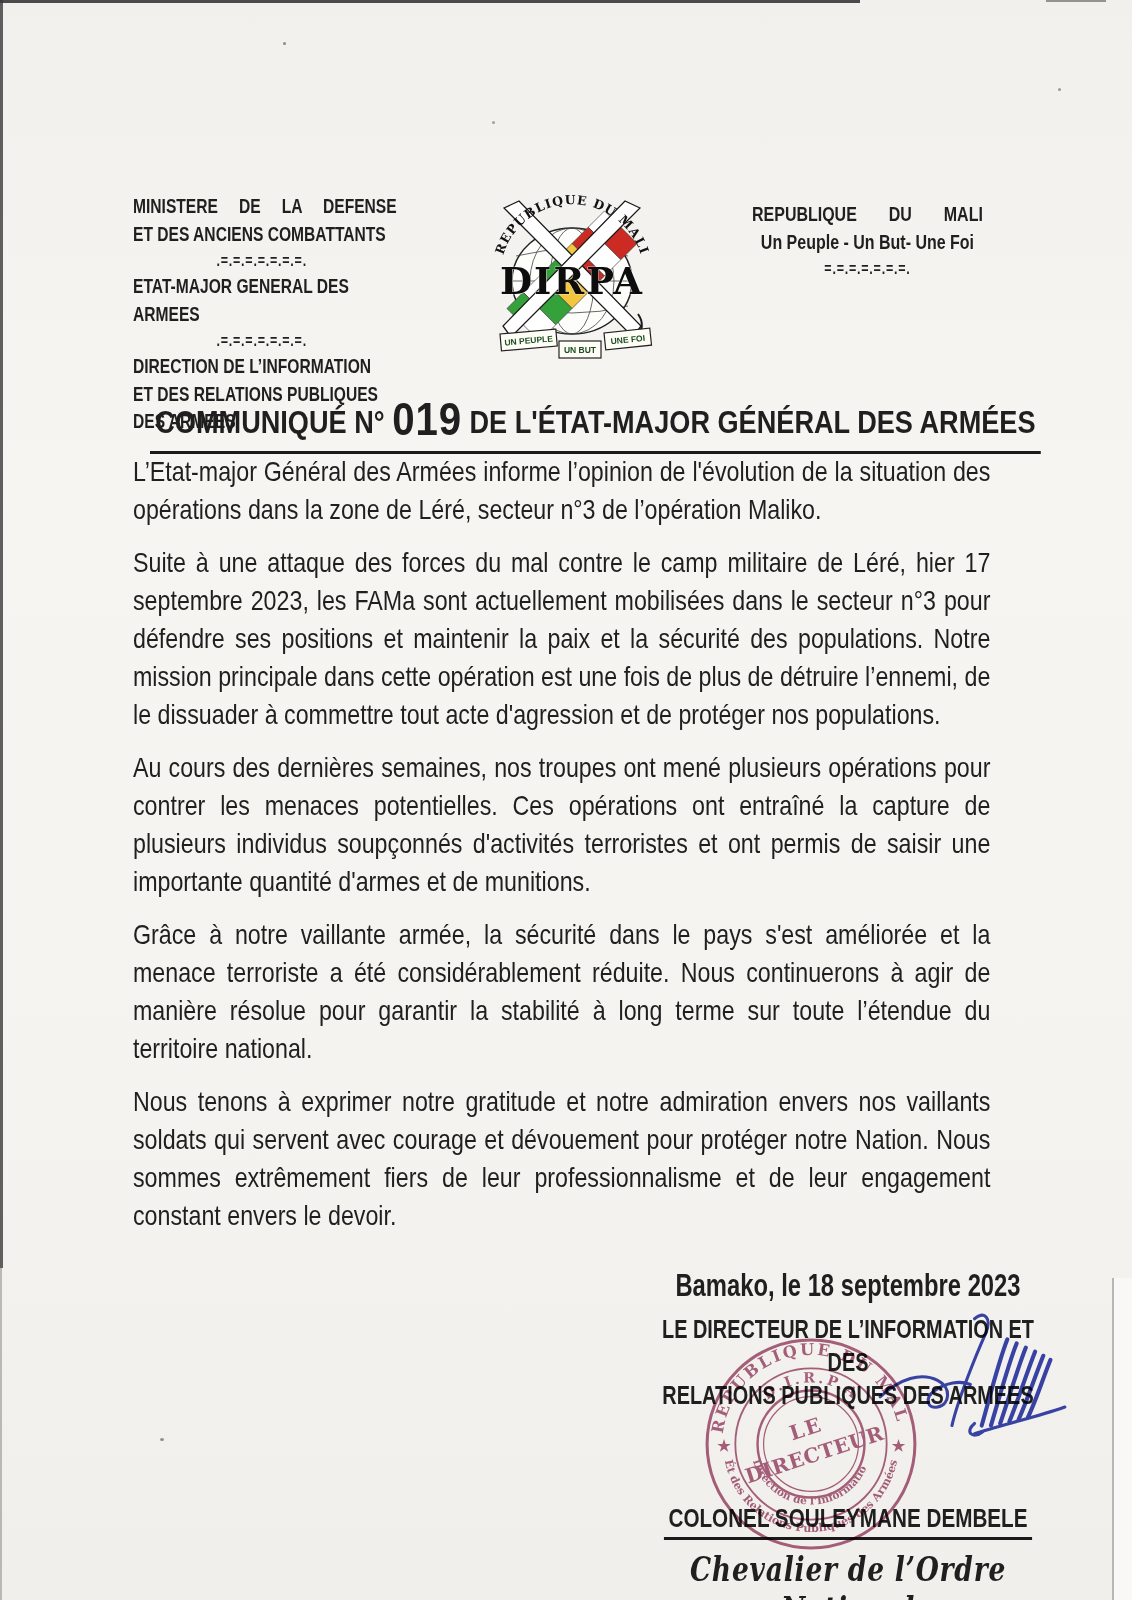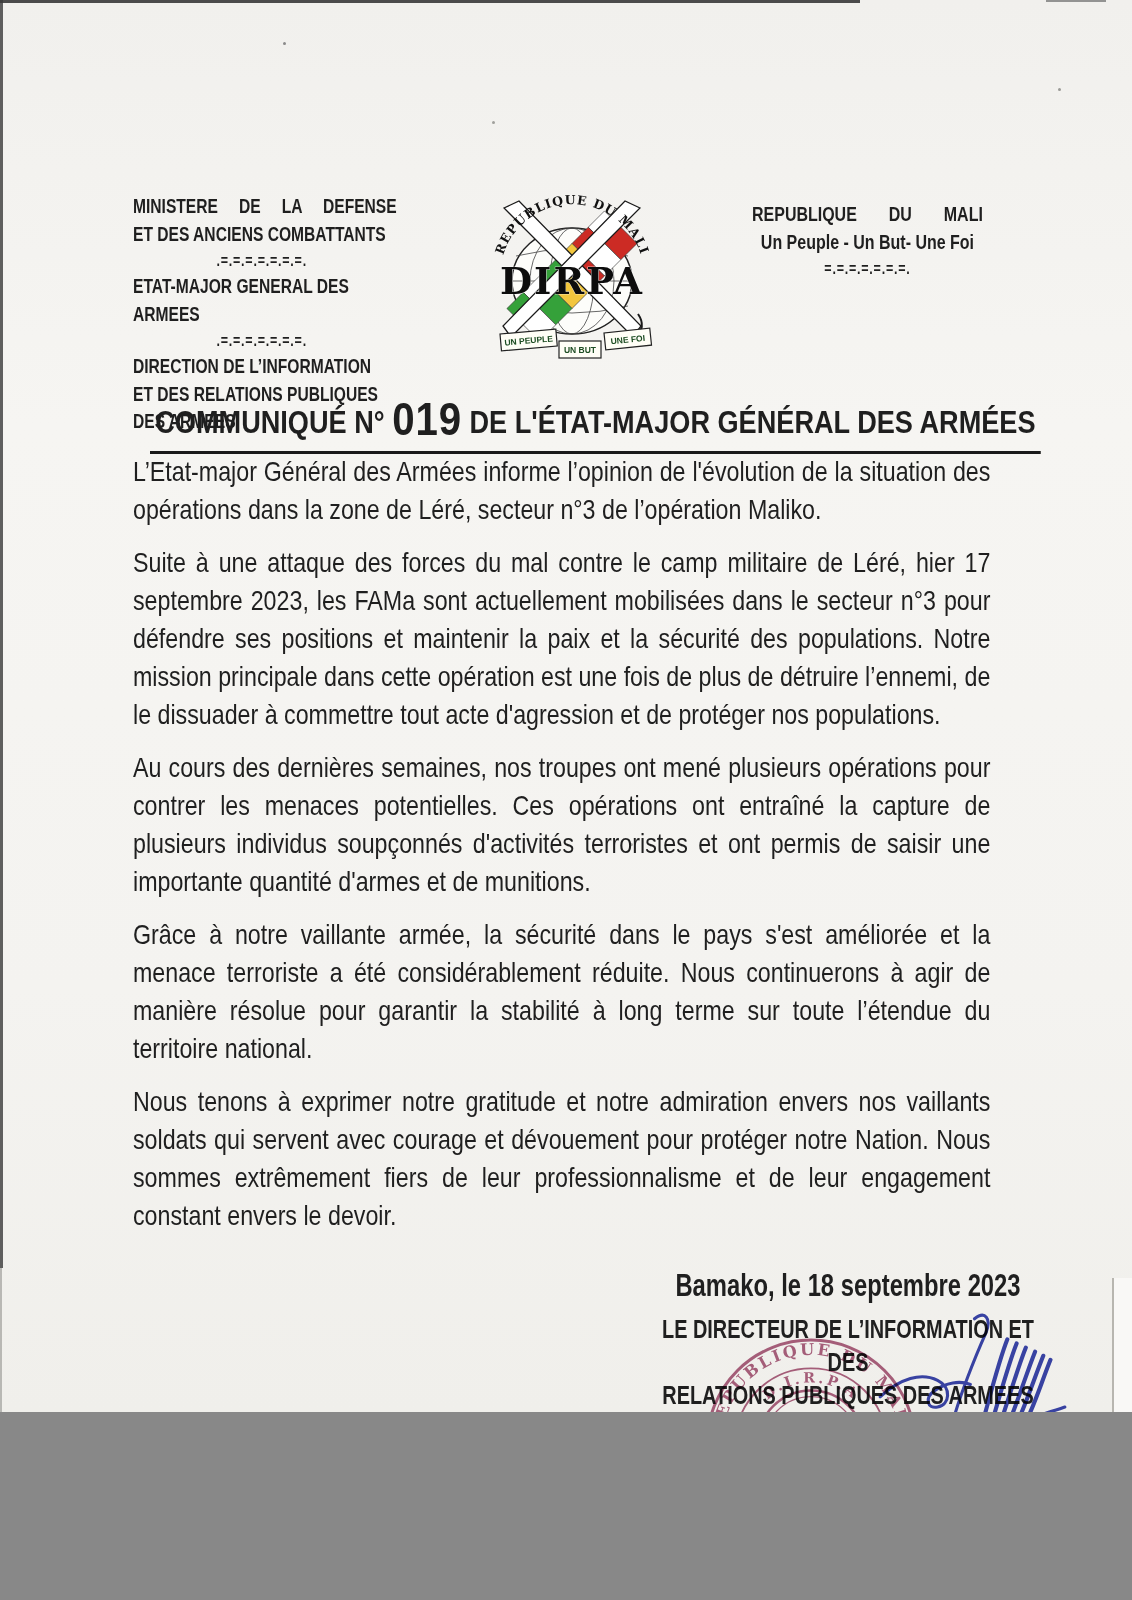--- a/index.html
+++ b/index.html
@@ -1,17 +1,17 @@
 <!DOCTYPE html>
 <html><head>
 <meta charset="utf-8">
 <style>
   html,body{margin:0;padding:0;background:#888;}
   .page{
-    position:relative;width:1132px;height:1412px;overflow:hidden;
+    position:relative;width:1132px;height:1600px;overflow:hidden;
     background:linear-gradient(180deg,#f1f0ed 0%,#f6f5f2 30%,#f4f3f0 70%,#f0efeb 100%);
     font-family:"Liberation Sans",sans-serif;color:#1f1f1f;
   }
   
   .edge{position:absolute;pointer-events:none;}
   .speck{position:absolute;border-radius:50%;pointer-events:none;}
   
   .hdr-left{position:absolute;left:133px;top:193px;width:360px;
     transform:scaleX(0.78);transform-origin:0 0;font-weight:bold;font-size:20px;line-height:27.5px;}
   .hdr-left .spread{text-align:justify;text-align-last:justify;width:338px;}

